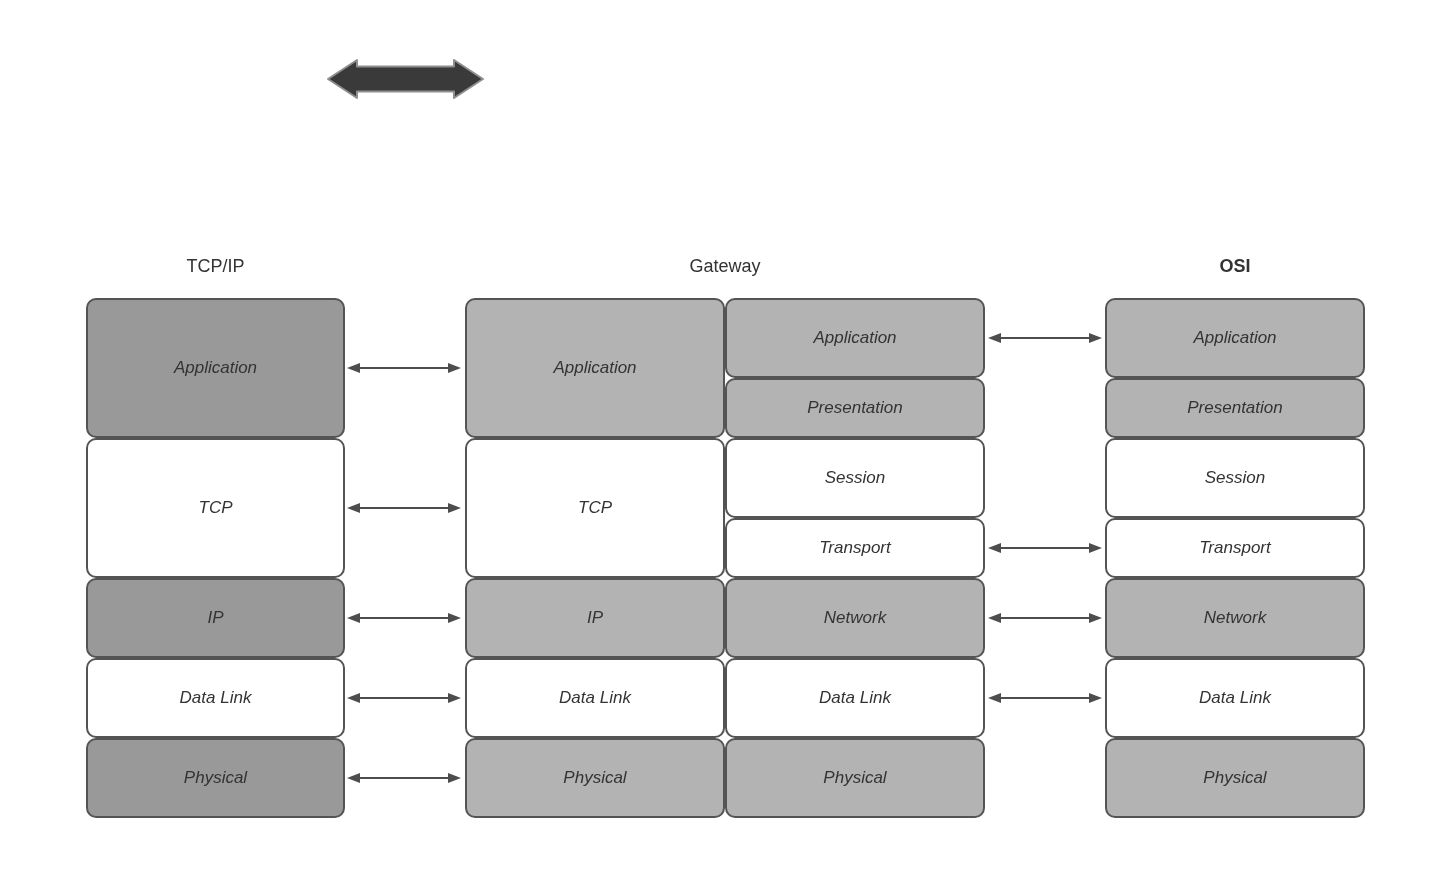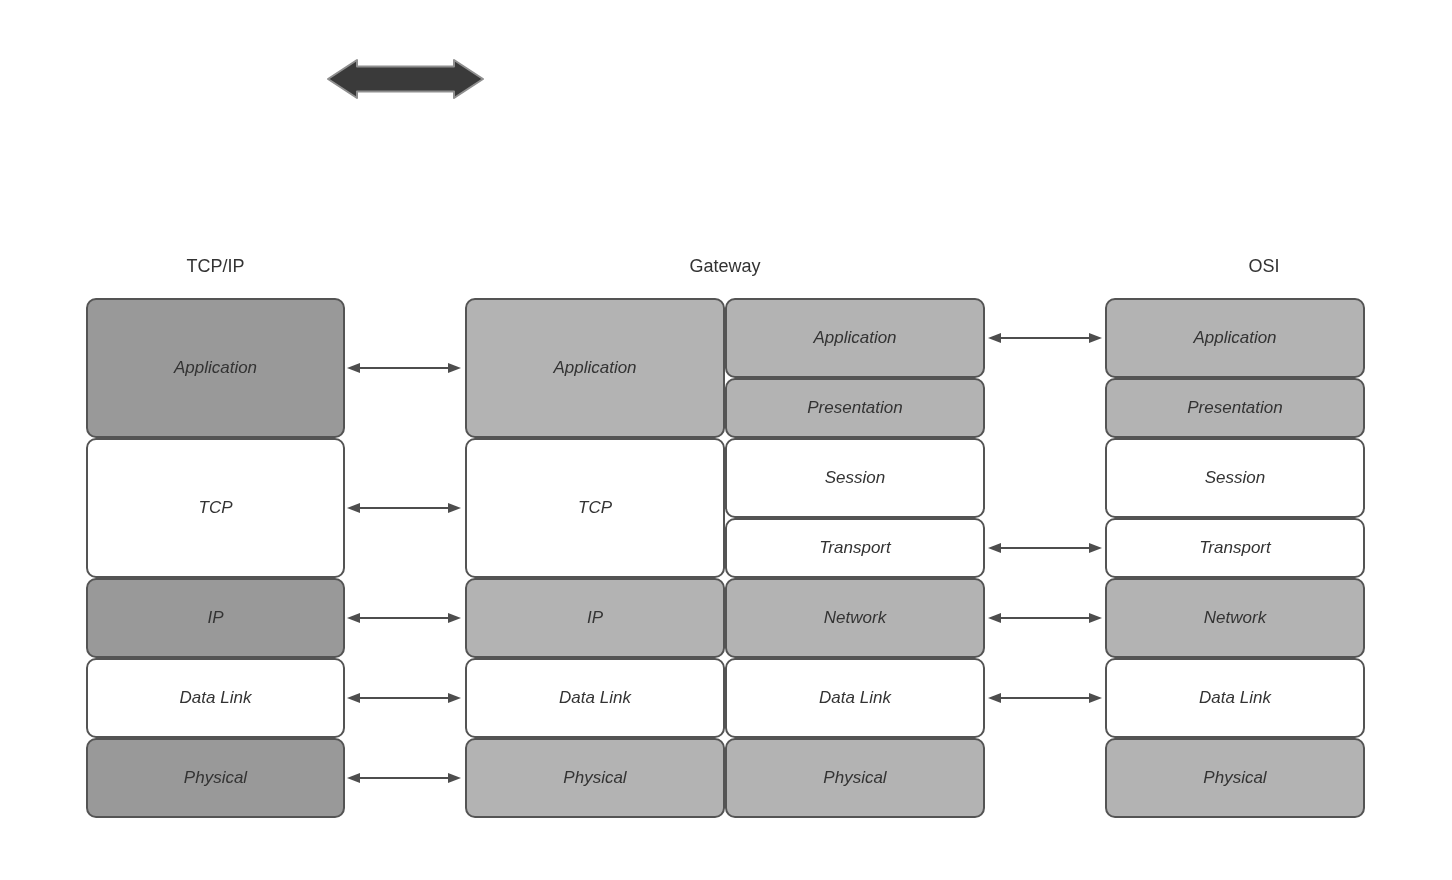--- a/index.html
+++ b/index.html
@@ -38,21 +38,21 @@
 <body style="--background: #ffffff; --box-dark-gray: #999999; --box-light-gray: #b3b3b3; --box-white: #ffffff; --box-border: #545454; --arrow: #4d4d4d; --thick-arrow-fill: #3a3a3a; --thick-arrow-stroke: #8f8f8f; --text: #333333;">
 
 <div class="canvas">
 
   <svg class="thick-arrow" viewBox="0 0 157 42">
     <polygon points="1,21 30,2 30,8.5 127,8.5 127,2 156,21 127,40 127,33.5 30,33.5 30,40"></polygon>
   </svg>
 
   <div class="col-header" style="left:86px;top:254px;width:259px;">TCP/IP</div>
   <div class="col-header" style="left:465px;top:254px;width:520px;">Gateway</div>
-  <div class="col-header" style="left:1134px;top:254px;width:260px;">OSI</div>
+  <div class="col-header" style="left:1105px;top:254px;width:260px;font-weight:bold;">OSI</div>
 
   <div>
     <div class="box fill-dark" style="left:86px;top:298px;width:259px;height:140px;">
         <span>Application</span>
       </div>
     <div class="box fill-white" style="left:86px;top:438px;width:259px;height:140px;">
         <span>TCP</span>
       </div>
     <div class="box fill-dark" style="left:86px;top:578px;width:259px;height:80px;">
         <span>IP</span>

